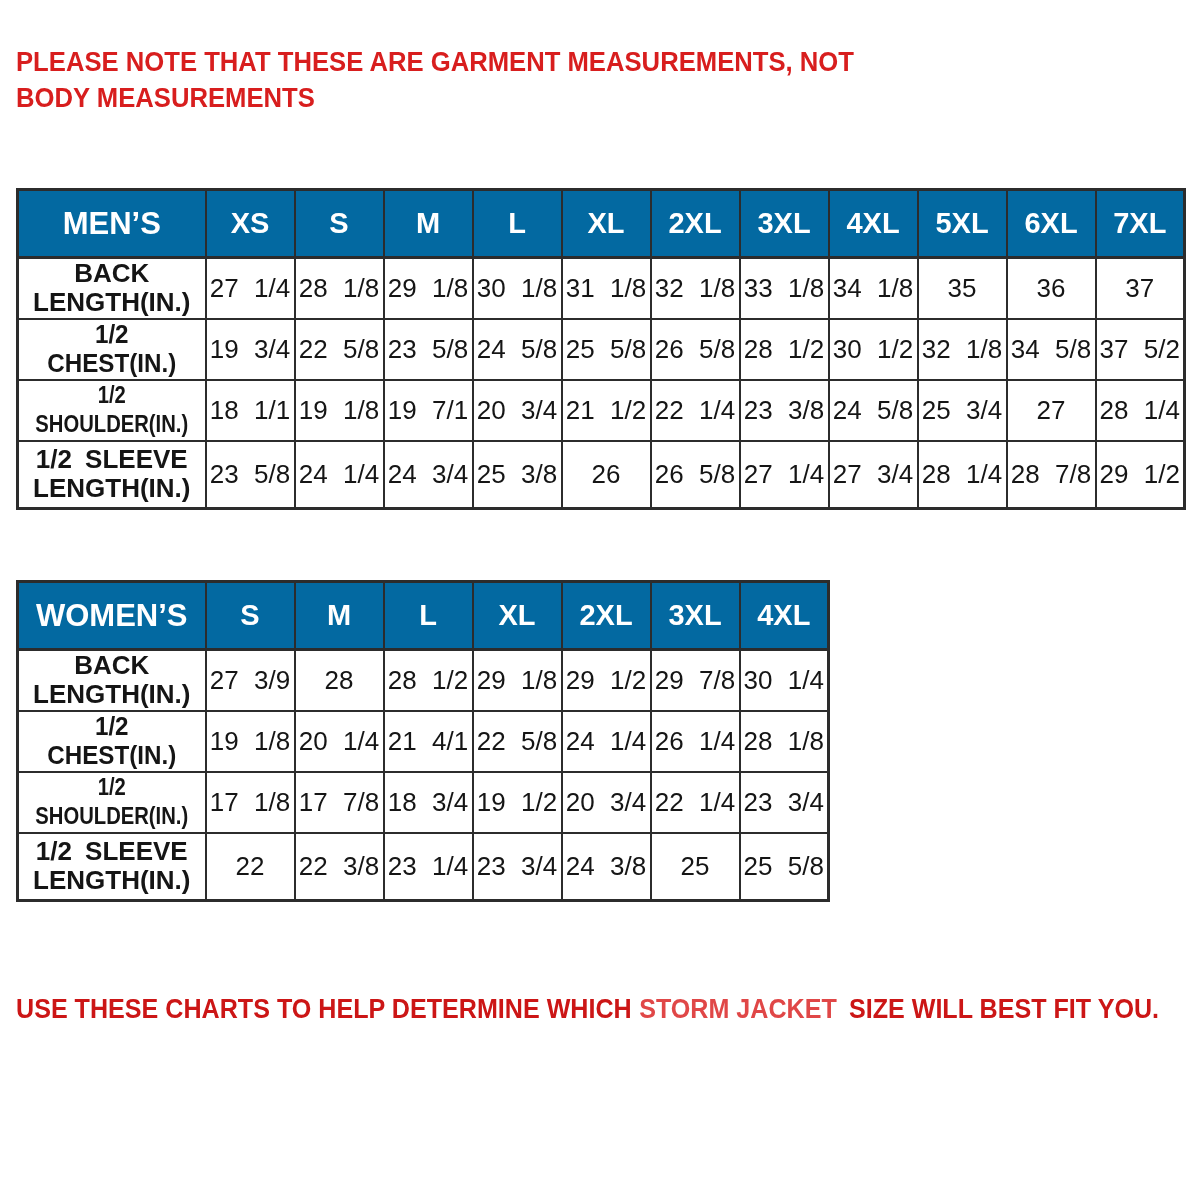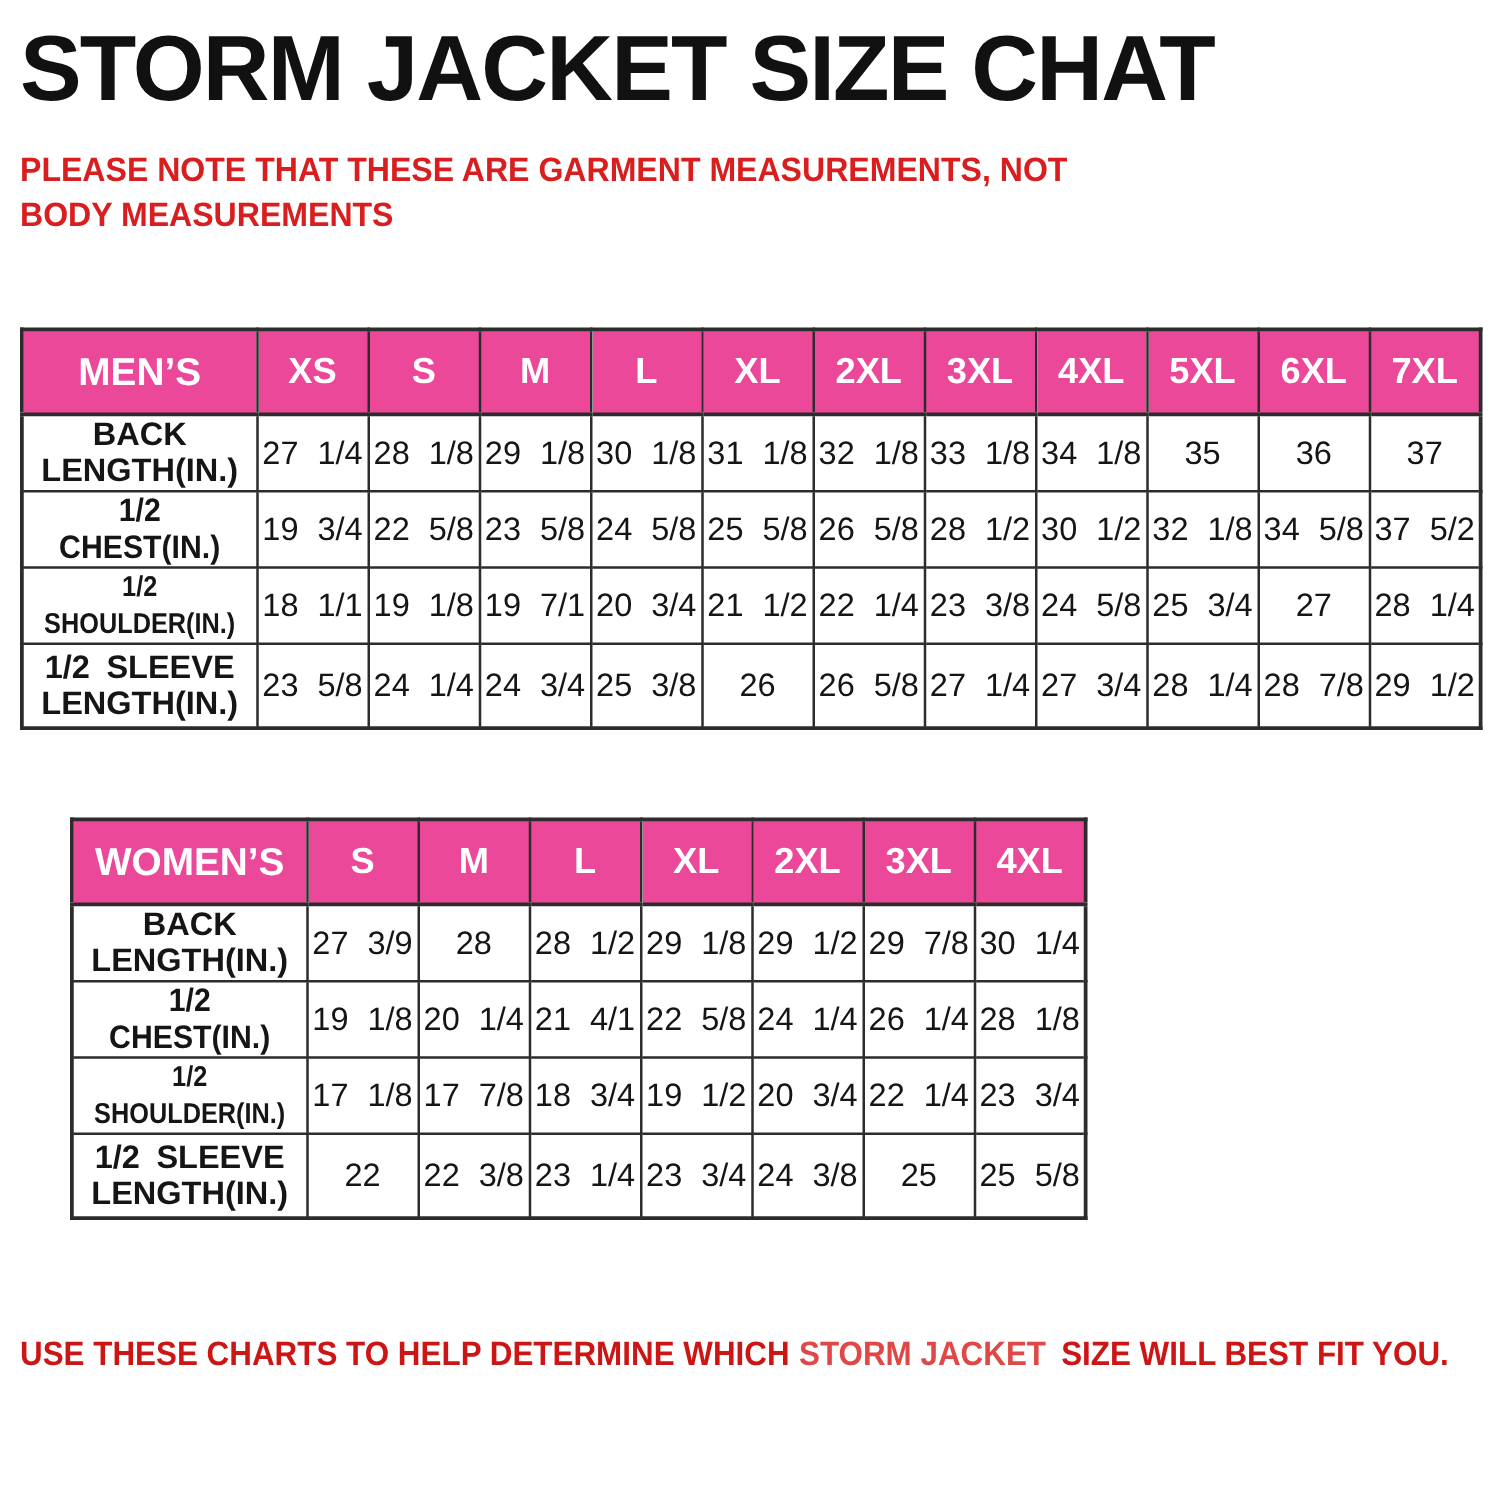--- a/index.html
+++ b/index.html
@@ -32,33 +32,33 @@
     transform: scaleX(0.95);
     transform-origin: left top;
   }
   
   table.size-table {
     border-collapse: collapse;
     table-layout: fixed;
     border: 3px solid #2c2c2c;
   }
   #mens-table  { margin-top: 72px; }
-  #womens-table{ margin-top: 70px; margin-left: 40px; }
+  #womens-table{ margin-top: 70px; }
   .size-table th, .size-table td {
     border: 2px solid #2c2c2c;
     text-align: center;
     vertical-align: middle;
     padding: 0;
     overflow: hidden;
   }
   .size-table thead tr { height: 68px; }
   .size-table tbody tr { height: 61px; }
   .size-table tbody tr.r3 { height: 68px; }
   .size-table thead th {
-    background: #ec4899;
+    background: #0369a1;
     color: #ffffff;
     font-size: 29px;
     font-weight: 700;
     border-bottom-width: 3px;
   }
   .size-table thead th.corner { font-size: 31px; }
   .size-table td {
     font-size: 26px;
     font-weight: 400;
     color: #151515;
@@ -91,21 +91,20 @@
     transform-origin: left top;
   }
   .footer .hl { color: #e04747; margin: 0 9px 0 8px; }
   .footer .suffix { margin-left: 4px; }
 </style>
 </head>
 <body>
 
 <div class="page">
 
-  <h1 class="title">STORM JACKET SIZE CHAT</h1>
 
   <div class="note">PLEASE NOTE THAT THESE ARE GARMENT MEASUREMENTS, NOT BODY MEASUREMENTS</div>
 
   <table class="size-table" id="mens-table">
       <colgroup>
         <col style="width: 188px;">
         <col style="width: 89px;">
         <col style="width: 89px;">
         <col style="width: 89px;">
         <col style="width: 89px;">

